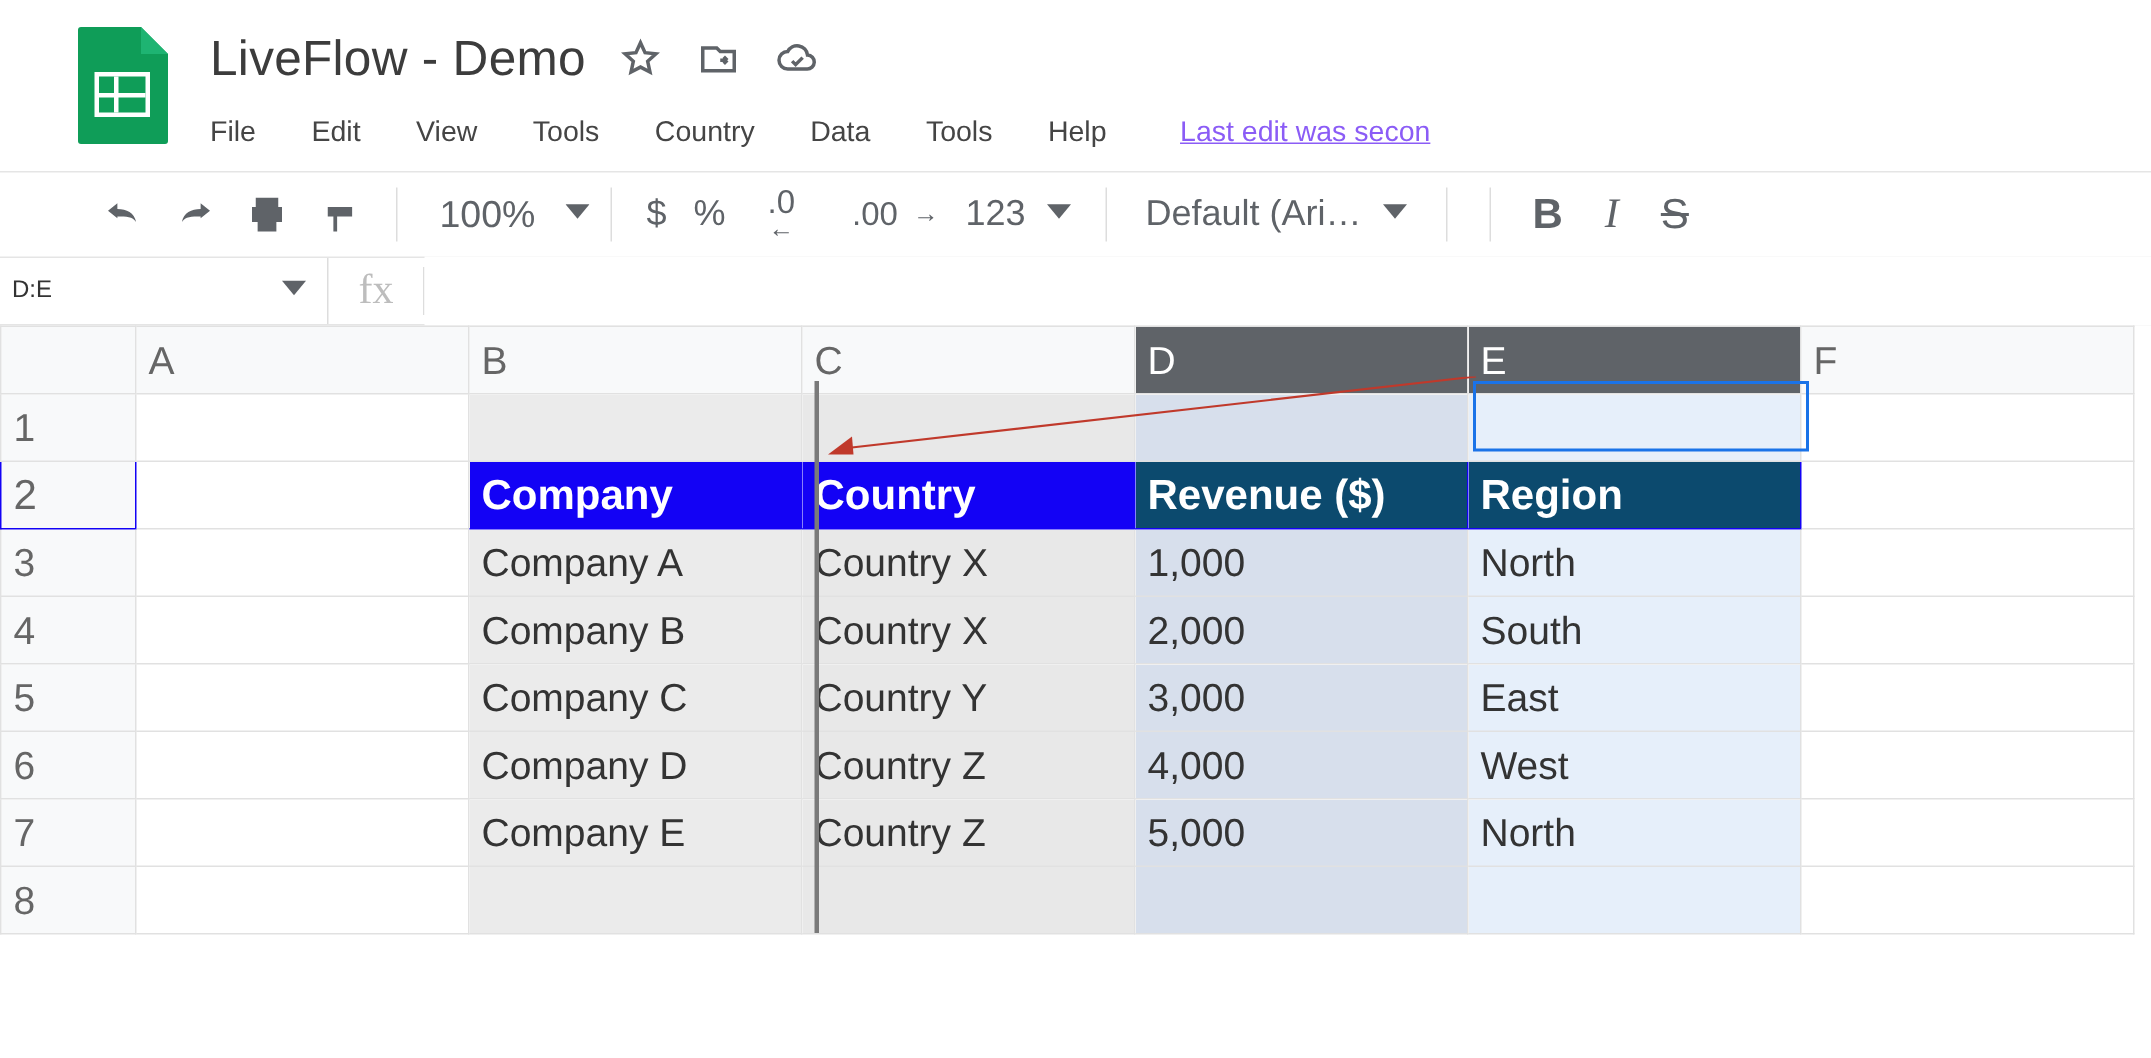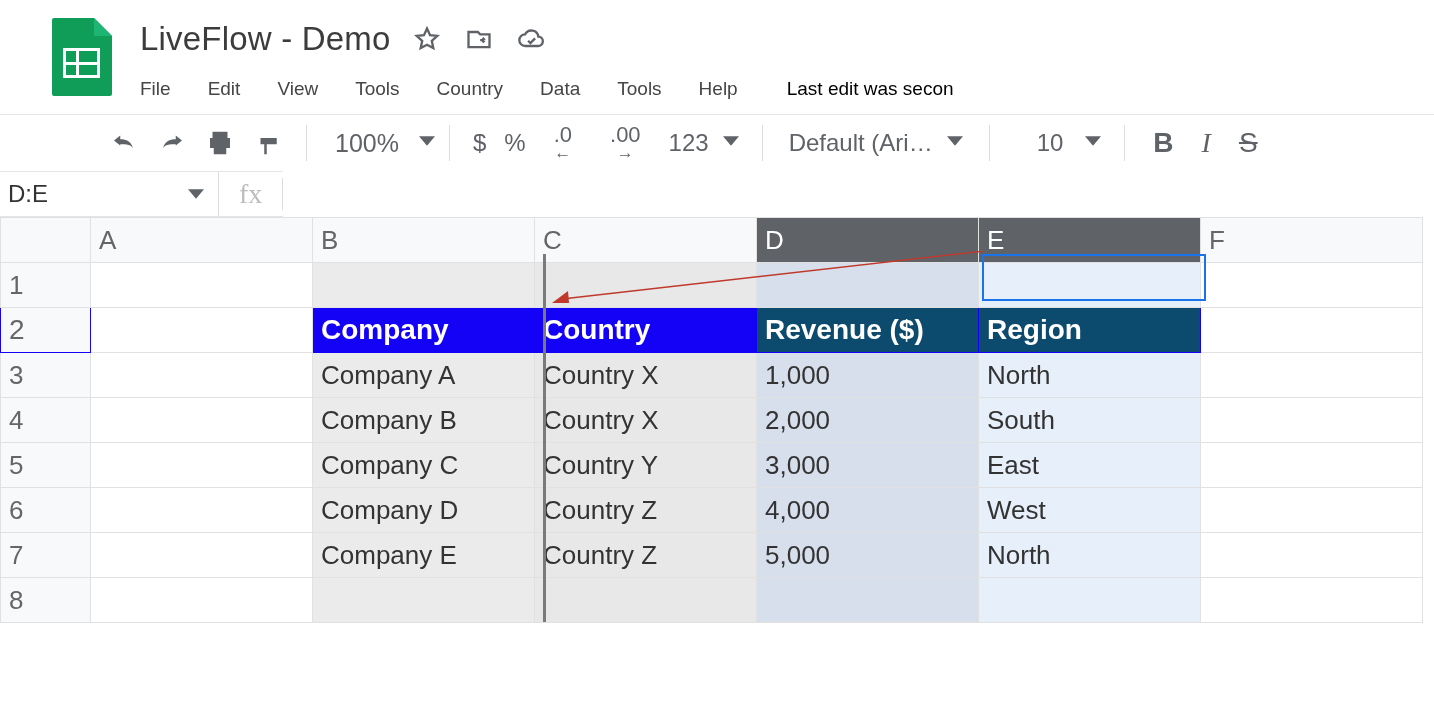--- a/index.html
+++ b/index.html
@@ -11,36 +11,36 @@
 .logo .grid{position:absolute;left:11px;top:30px;width:37px;height:30px;border:3px solid #fff;box-sizing:border-box}
 .logo .grid:before{content:"";position:absolute;left:0;right:0;top:50%;height:3px;margin-top:-1.5px;background:#fff}
 .logo .grid:after{content:"";position:absolute;top:0;bottom:0;left:33%;width:3px;background:#fff}
 .titleblock{margin-left:28px}
 .titlerow{display:flex;align-items:center;height:42px}
 .title{font-size:33px;color:#3c3c3c;margin-right:22px;letter-spacing:.2px}
 .ticon{width:28px;height:28px;margin-right:24px;display:flex;align-items:center;justify-content:center}
 .ticon svg{width:28px;height:28px;stroke:#5f6368;fill:none;stroke-width:2}
 .menubar{display:flex;margin-top:18px;font-size:19px;color:#454545}
 .menubar div{margin-right:37px;cursor:pointer}
-.lastedit{color:#000000;margin-left:12px;white-space:nowrap}
-.toolbar{display:flex;align-items:center;height:56px;border-top:1px solid #e5e5e5;border-bottom:1px solid #e5e5e5;padding-left:100px;margin-top:14px}
+.lastedit{color:#8b5cf6;text-decoration:underline;margin-left:12px;white-space:nowrap}
+.toolbar{display:flex;align-items:center;height:56px;border-top:1px solid #e5e5e5;border-bottom:1px solid #e5e5e5;padding-left:58px;margin-top:14px}
 .tbtn{display:flex;align-items:center;justify-content:center;height:44px;padding:0 9px;color:#5f6368;cursor:pointer}
 .tbtn svg{width:30px;height:30px;fill:#5f6368}
 .sep{border-left:1px solid #ddd;height:36px;margin:0 14px}
 .zoom{font-size:25px;color:#5f6368;padding:0 6px 0 14px}
 .drop{display:flex;align-items:center}
 .caret{margin-left:14px}
 .caret svg{width:16px;height:16px;fill:#5f6368}
 .fnt{font-size:24px;color:#5f6368}
 .fsize{font-size:24px;color:#5f6368;padding:0 8px 0 24px}
 .tB{font-size:28px;font-weight:700;color:#5f6368;padding:0 14px}
 .tI{font-size:28px;font-style:italic;font-family:"Times New Roman",serif;color:#5f6368;padding:0 14px}
 .tS{font-size:28px;text-decoration:line-through;color:#5f6368;padding:0 14px}
 .fxbar{display:flex;align-items:center;height:44px;border-bottom:1px solid #e5e5e5}
-.namebox{width:210px;display:flex;align-items:center;padding-left:8px;font-size:24px;color:#333;border-right:1px solid #ddd;height:100%}
+.namebox{width:210px;display:flex;align-items:center;padding-left:8px;font-size:16px;color:#333;border-right:1px solid #ddd;height:100%}
 .namebox .caret{margin-left:auto;margin-right:14px}
 .fxlabel{font-family:"Times New Roman",serif;font-size:28px;color:#bdbdbd;padding:0 20px;border-right:1px solid #ddd}
 .fxinput{flex:1;height:100%;padding-left:12px;font-size:22px;color:#333;outline:none;border:none}
 .grid-wrap{position:relative}
 .sheet{border-collapse:collapse;table-layout:fixed}
 .sheet td,.sheet th{border:1px solid #e1e1e1;height:45px;padding:0 8px;font-size:26px;font-weight:400;text-align:left;box-sizing:border-box;white-space:nowrap;overflow:hidden}
 .corner{width:90px;height:36px;background:#f8f9fa;border:1px solid #e1e1e1}
 .colhdr{background:#f8f9fa;text-align:center;font-size:22px;color:#666;height:36px}
 .colhdr.sel{background:#5f6368;color:#fff}
 .rowhdr{background:#f8f9fa;text-align:center;width:90px;font-size:22px;color:#666;padding:0}
@@ -133,44 +133,38 @@
   <div class="tbtn">
       <span class="fnt">$</span>
     </div>
   <div class="tbtn">
       <span class="fnt">%</span>
     </div>
   <div class="tbtn" style="flex-direction:column;line-height:.9">
       <span class="smallnum">.0</span>
       <span style="font-size:17px;color:#5f6368">←</span>
     </div>
-  <div class="tbtn" style="flex-direction:column;line-height:.9">
+  <div class="tbtn" style="flex-direction:row;line-height:.9">
       <span class="smallnum">.00</span>
       <span style="font-size:17px;color:#5f6368">→</span>
     </div>
   <div class="drop tbtn">
       <span class="fnt">123</span>
       <span class="caret"><svg viewBox="0 0 10 6">
           <path d="M0 0l5 6 5-6z"></path>
         </svg></span>
     </div>
   <div class="sep"></div>
   <div class="drop tbtn" style="min-width:180px">
       <span class="fnt">Default (Ari…</span>
       <span class="caret"><svg viewBox="0 0 10 6">
           <path d="M0 0l5 6 5-6z"></path>
         </svg></span>
     </div>
   <div class="sep"></div>
-  <div class="drop tbtn">
-      <span class="fsize">10</span>
-      <span class="caret"><svg viewBox="0 0 10 6">
-          <path d="M0 0l5 6 5-6z"></path>
-        </svg></span>
-    </div>
   <div class="sep"></div>
   <div class="tbtn tB">B</div>
   <div class="tbtn tI">I</div>
   <div class="tbtn tS">S</div>
 </div>
 
 <div class="fxbar">
   <div class="namebox">
       <span>D:E</span>
       <span class="caret"><svg viewBox="0 0 10 6">

